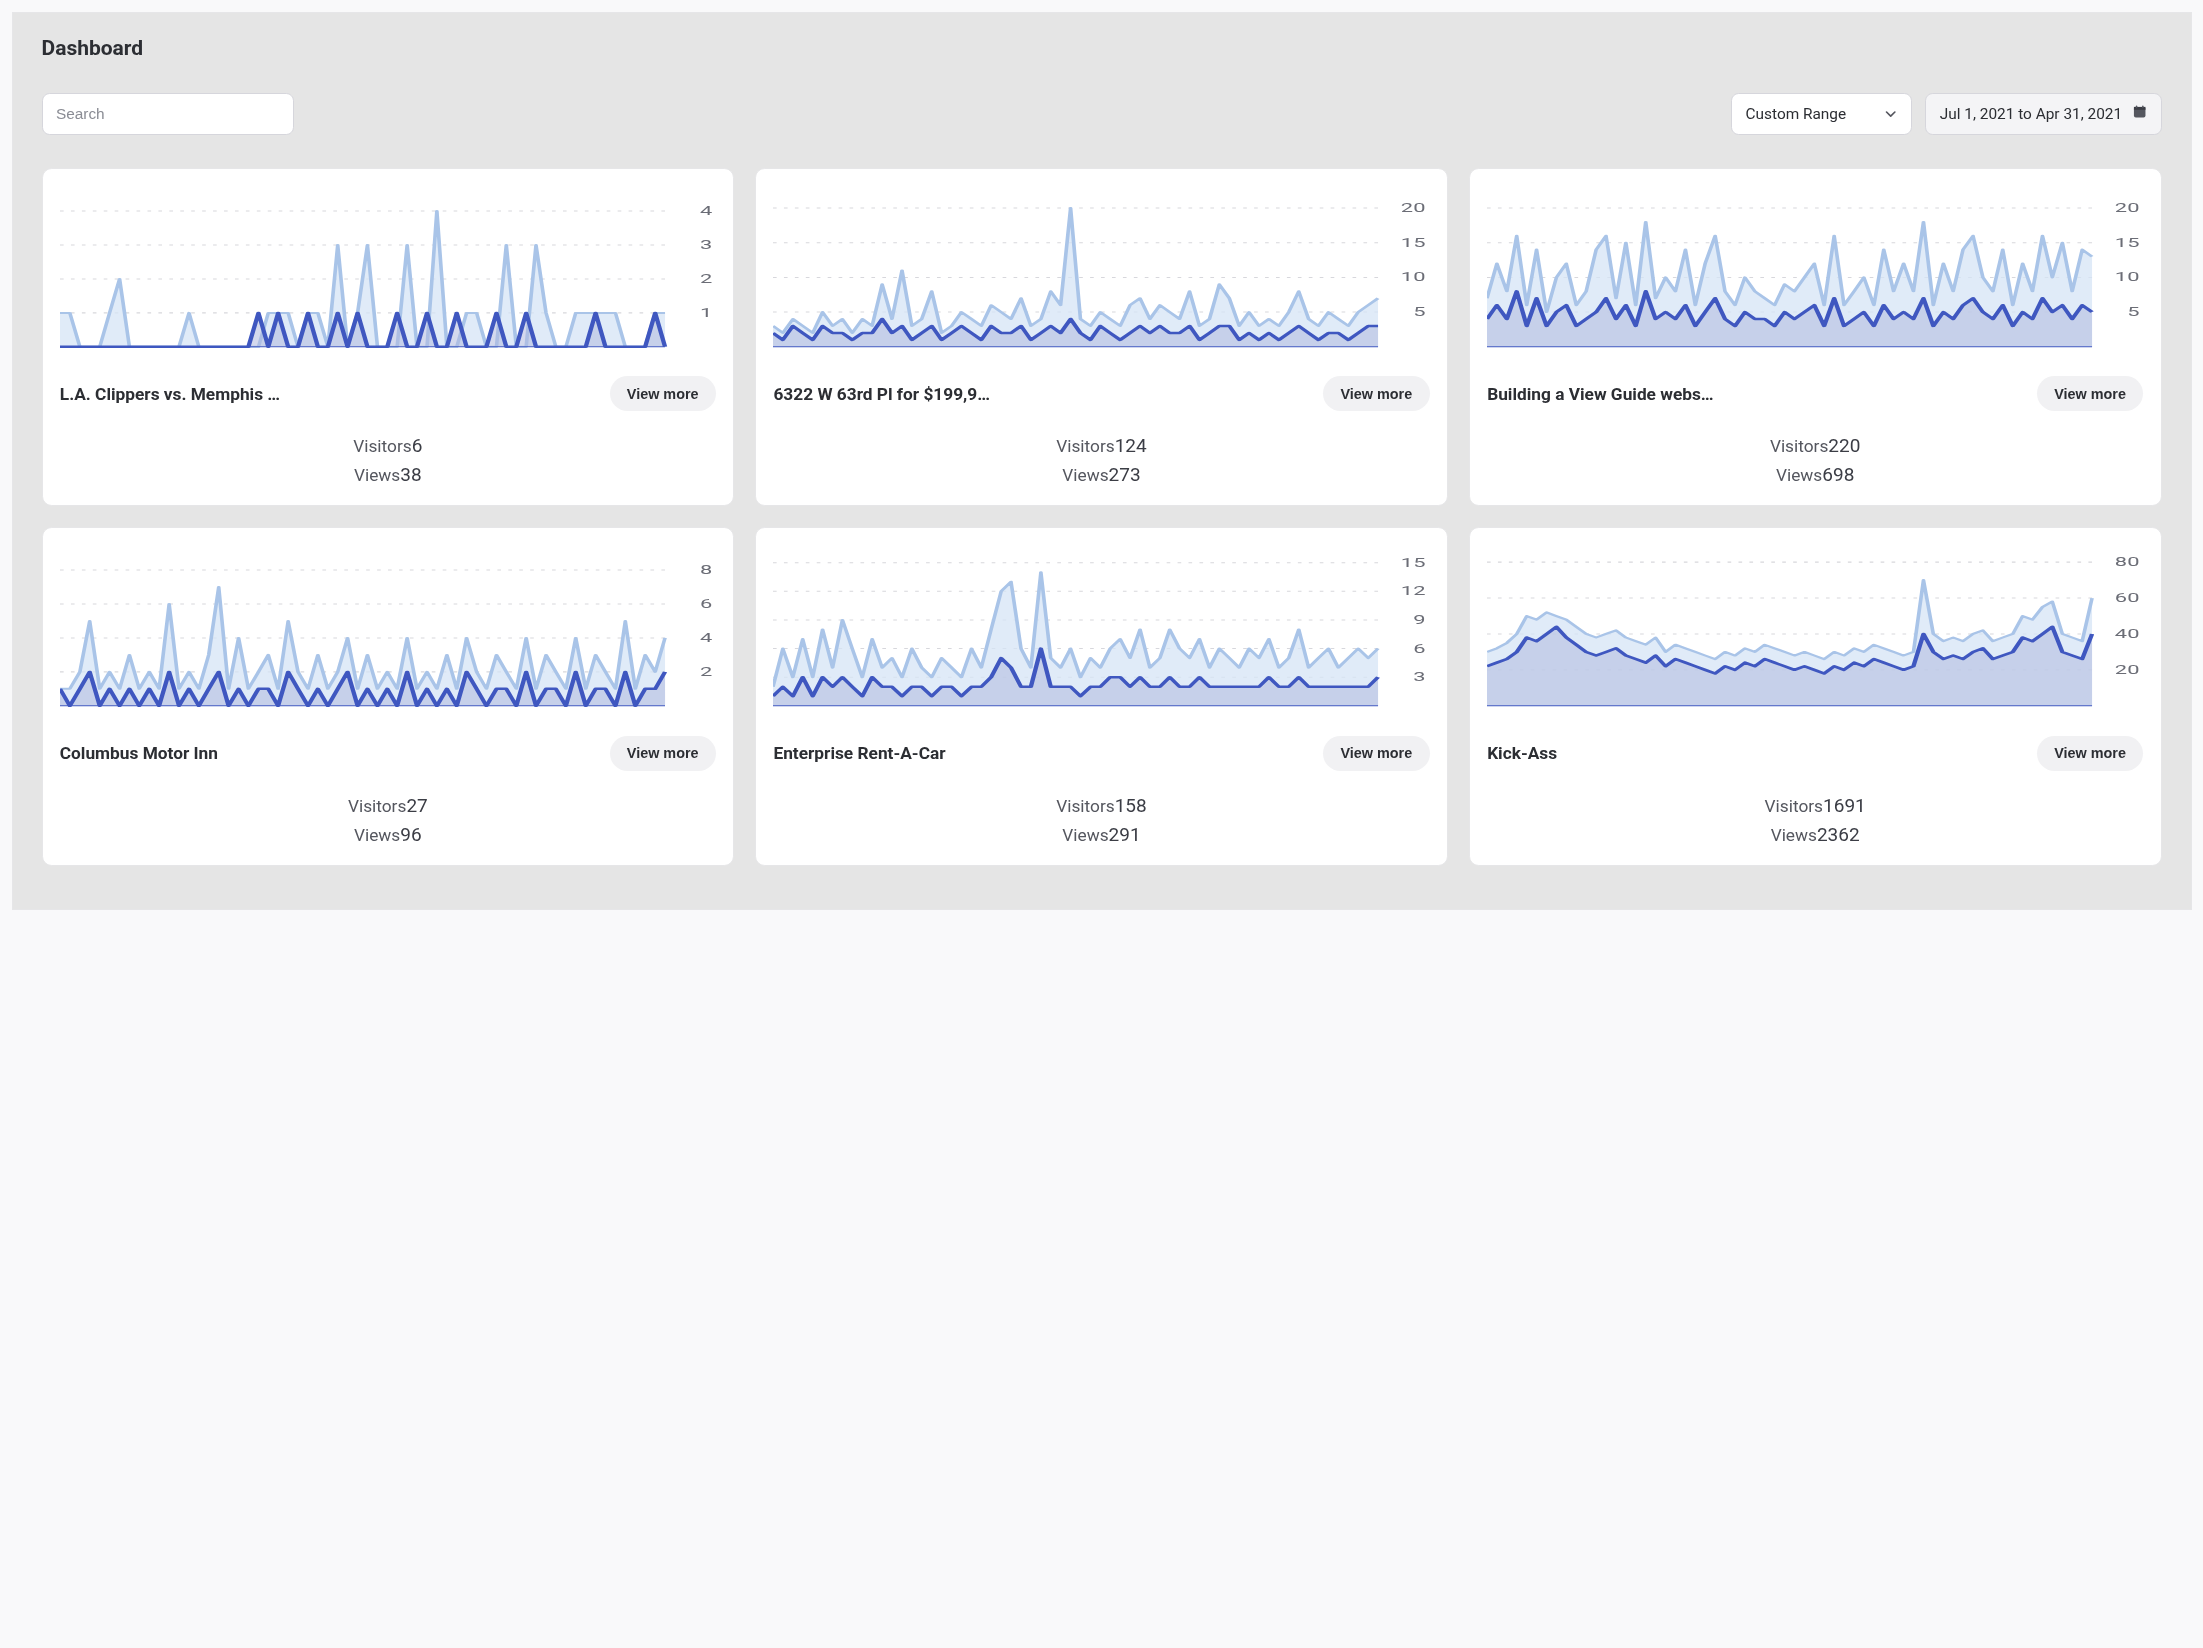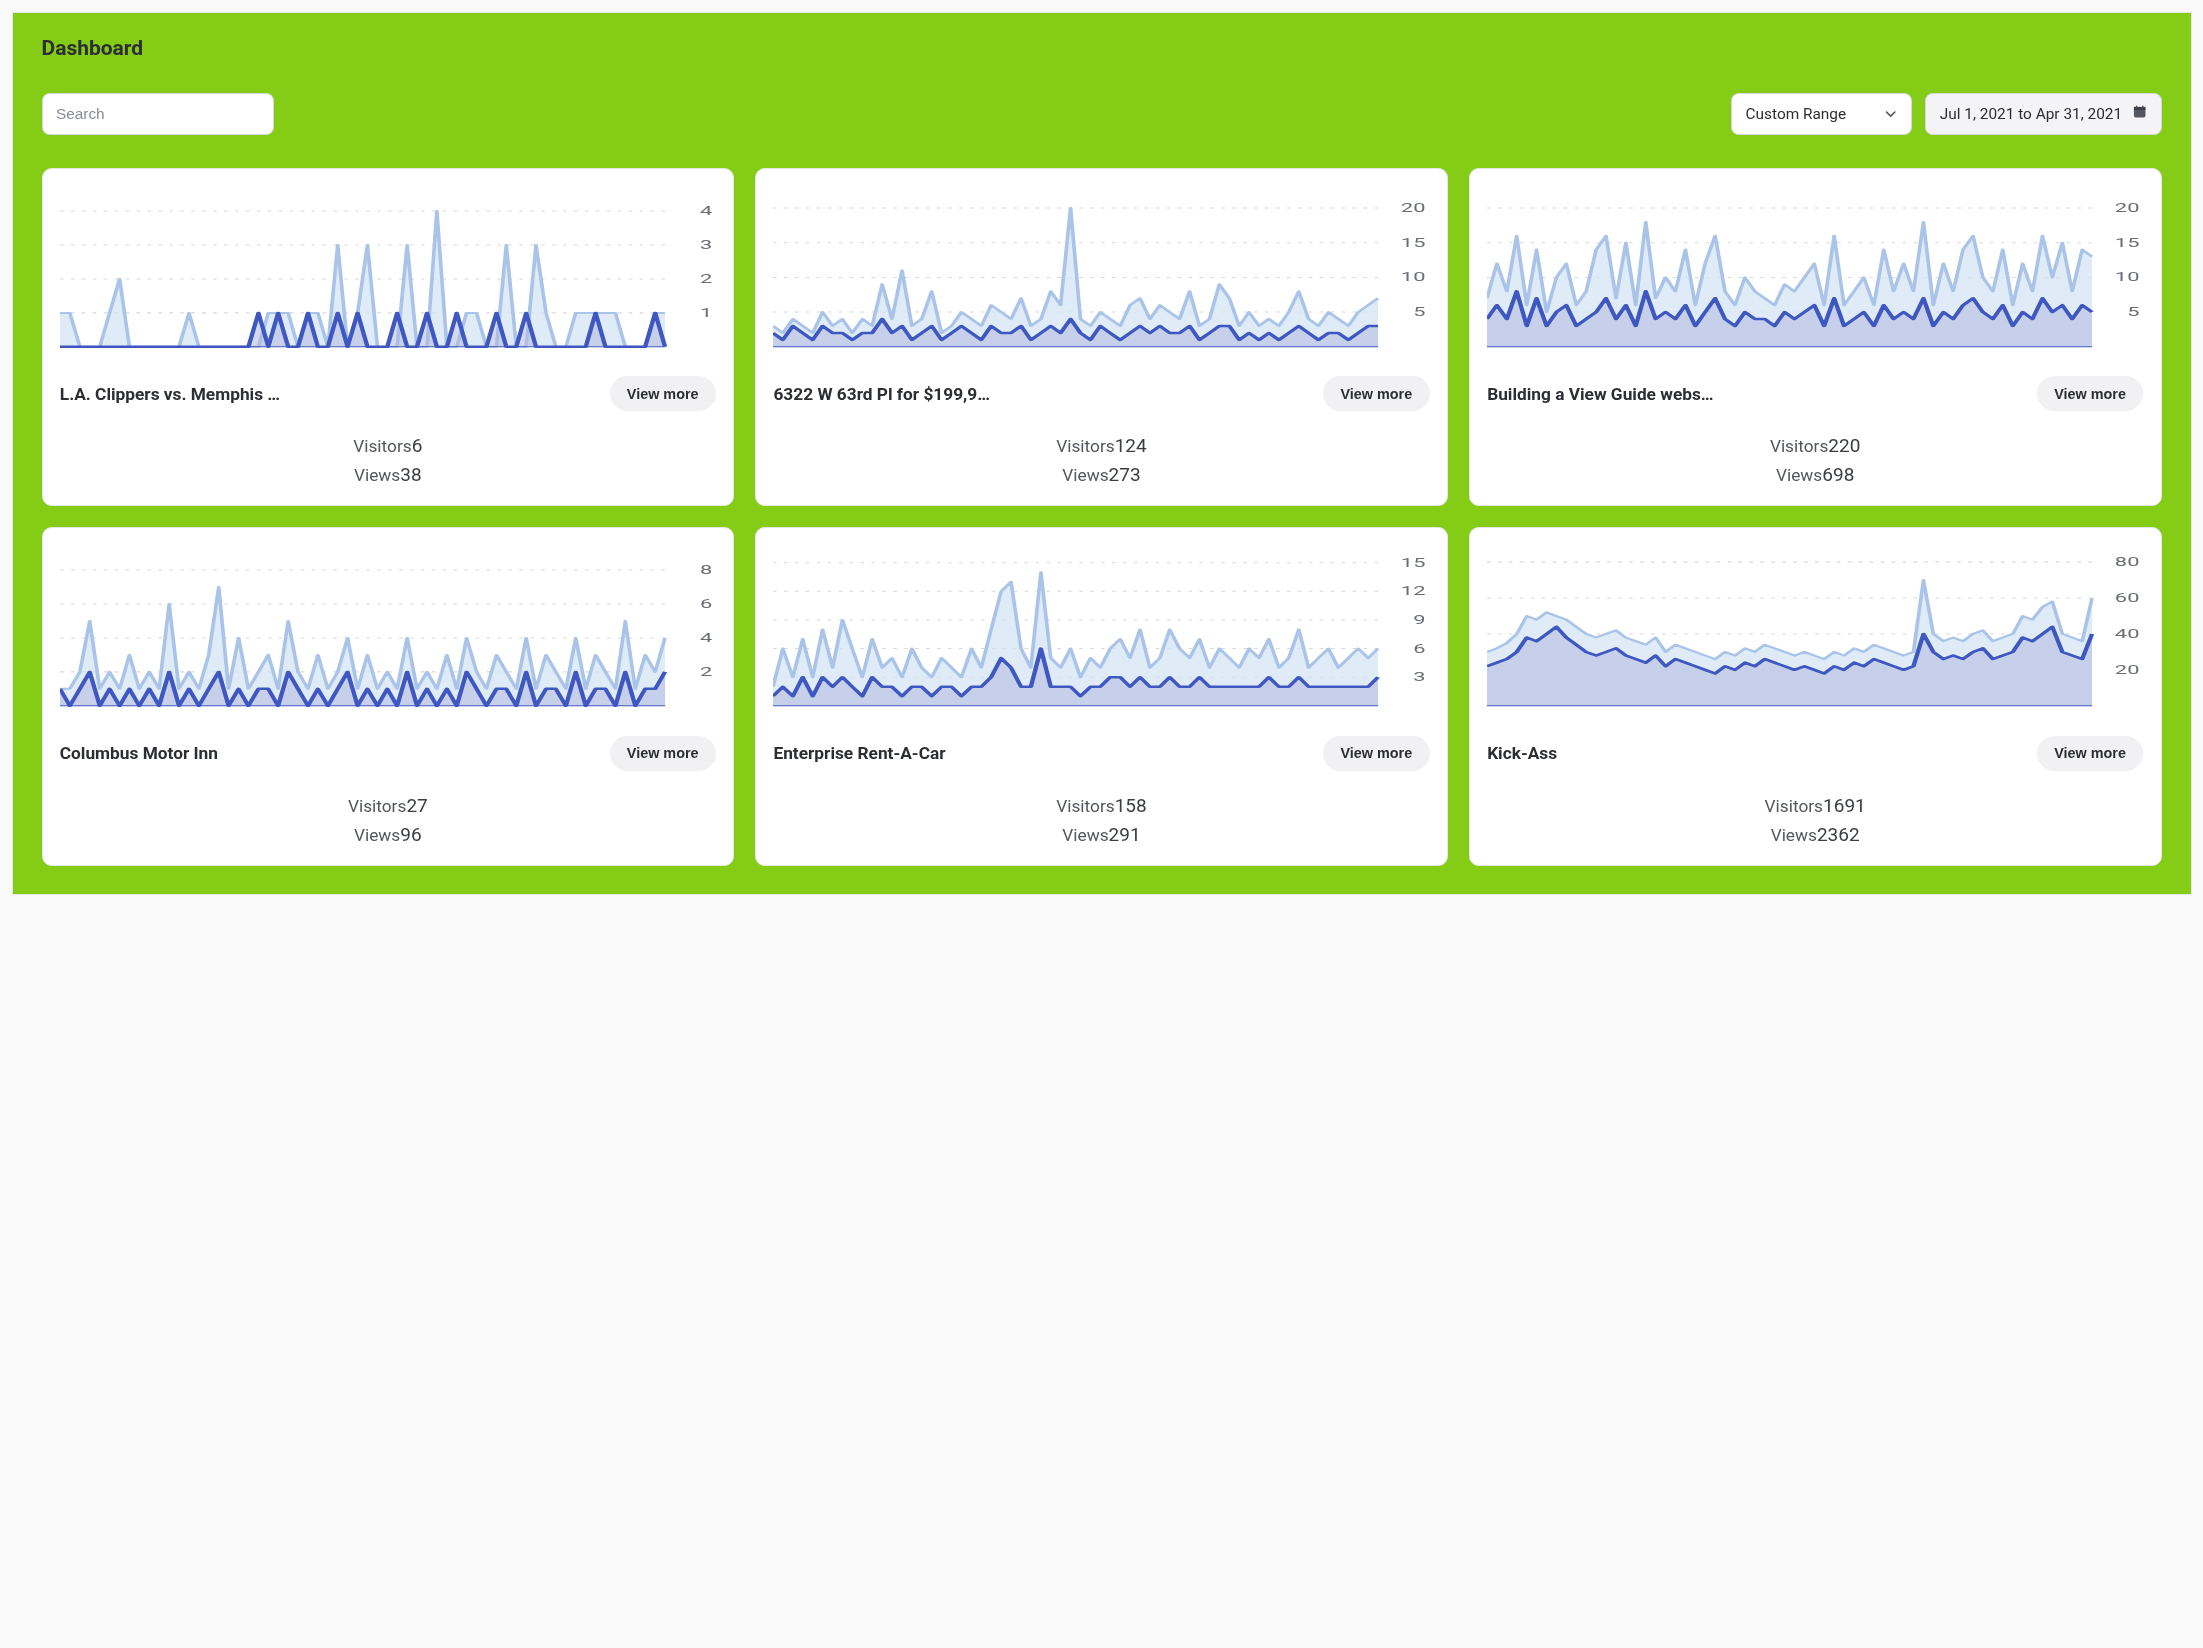--- a/index.html
+++ b/index.html
@@ -3,38 +3,38 @@
 <meta charset="utf-8">
 <style>
 * { box-sizing: border-box; margin: 0; padding: 0; }
 body {
   font-family: -apple-system, BlinkMacSystemFont, "Segoe UI", Roboto, Helvetica, Arial, sans-serif;
   background: #f9f9fa;
   padding: 11.5px;
   color: #2c2e33;
 }
 .outer {
-  background: #84cc16;
+  background: #e5e5e5;
   border: 1px solid #e6e6e8;
-  padding: 23px 29px 28px 29px;
+  padding: 23px 29px 43px 29px;
 }
 .page-title {
   font-size: 21px;
   font-weight: 700;
   color: #2c2e33;
   margin-bottom: 33px;
 }
 .toolbar {
   display: flex;
   align-items: center;
   margin-bottom: 33px;
   gap: 13.4px;
 }
 .search-input {
-  width: 232px;
+  width: 252px;
   height: 42px;
   border: 1px solid #d6d6dc;
   border-radius: 7.7px;
   padding: 0 13.4px;
   font-size: 15.4px;
   color: #55575f;
 }
 .search-input::placeholder { color: #8a8c94; }
 .spacer { flex: 1; }
 .select-wrap {

